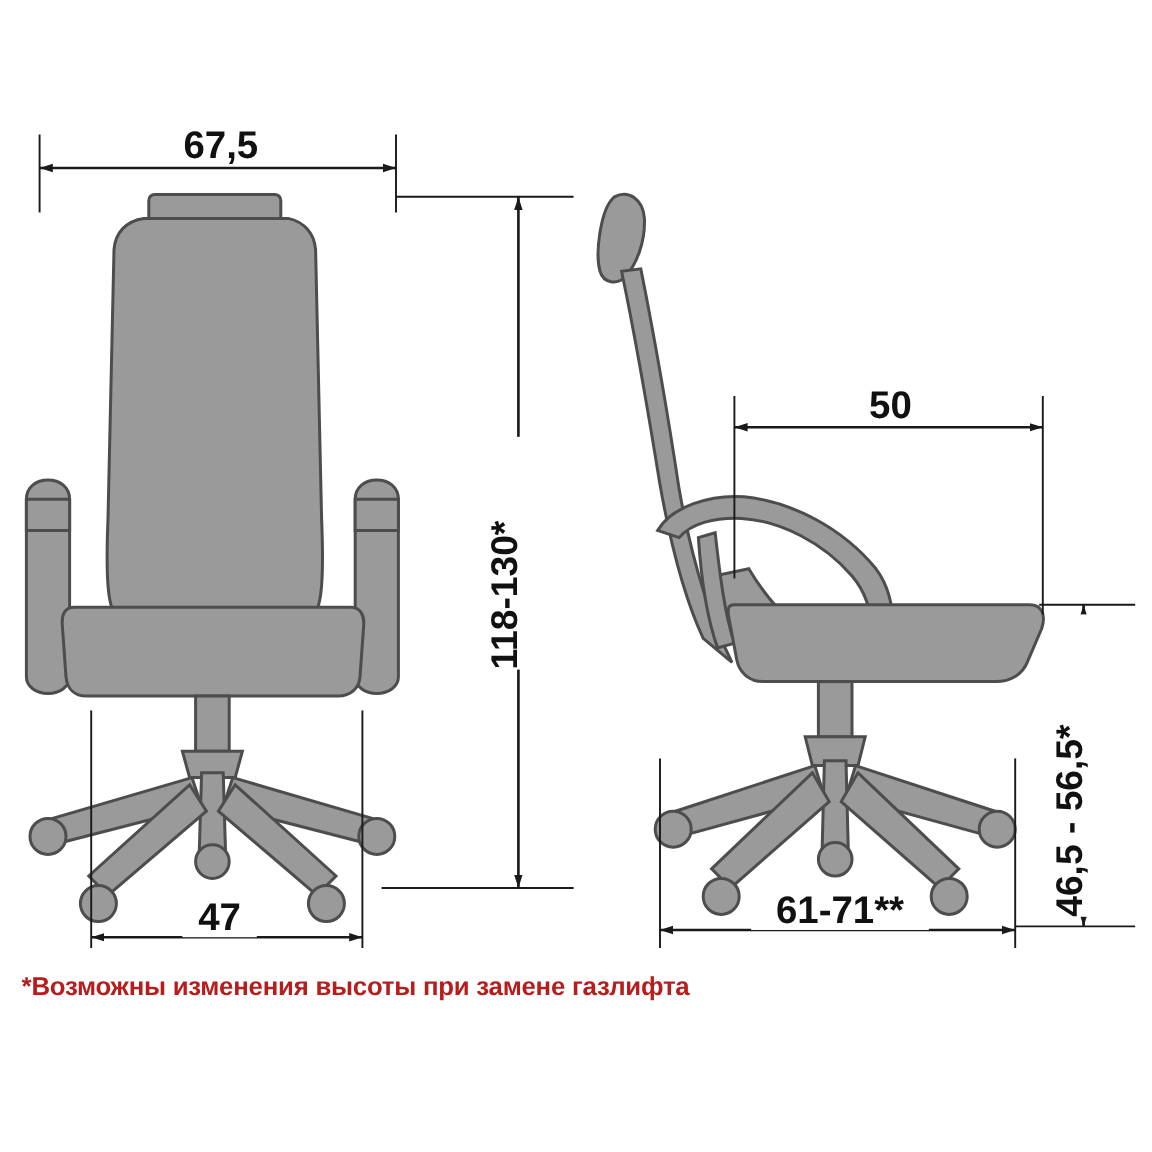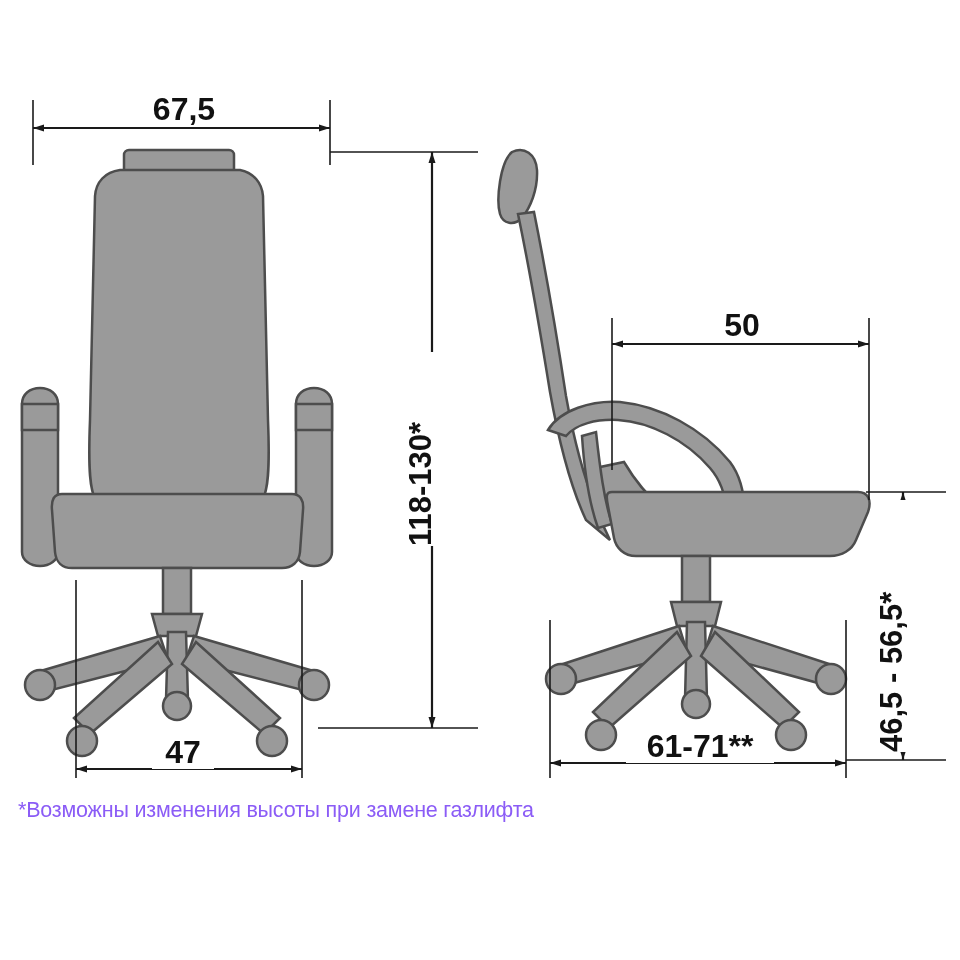--- a/index.html
+++ b/index.html
@@ -10,21 +10,21 @@
   body {
     width: 960px;
     height: 960px;
     font-family: "Liberation Sans", sans-serif;
     color: #1a1a1a;
     position: relative;
     overflow: hidden;
   }
   #stage {
     position: absolute;
-    left: 0; top: 0;
+    left: 0; top: 12px;
     width: 960px;
     height: 708px;
   }
   svg.diagram {
     position: absolute;
     left: 0; top: 0;
     width: 960px;
     height: 960px;
   }
   .dimtext {
@@ -34,22 +34,22 @@
   }
   .notes {
     position: absolute;
     left: 18px;
     top: 800px;
     width: 940px;
   }
   .note-line {
     font-family: "Liberation Sans", sans-serif;
     font-size: 21.5px;
-    font-weight: normal;
-    color: #8b5cf6;
+    font-weight: bold;
+    color: #b91c1c;
     letter-spacing: -0.2px;
     white-space: nowrap;
     line-height: 1.0;
   }
   .note-line + .note-line {
     margin-top: 12px;
   }
 </style>
 </head>
 <body>

